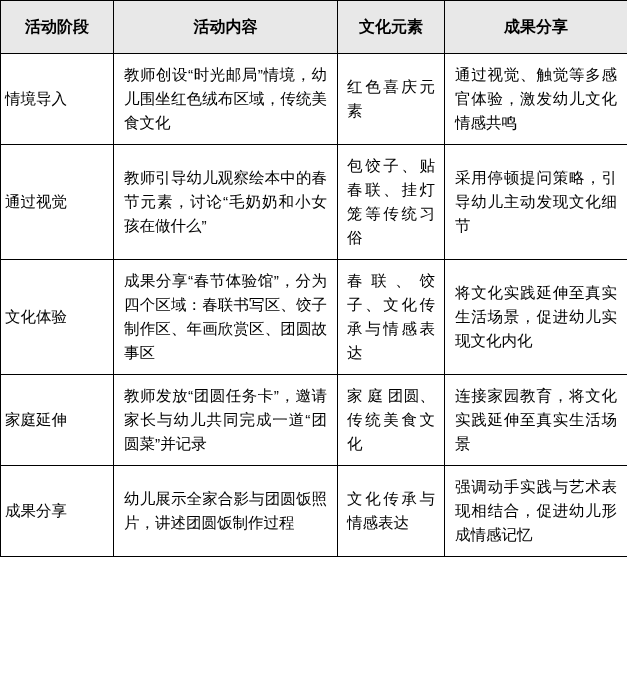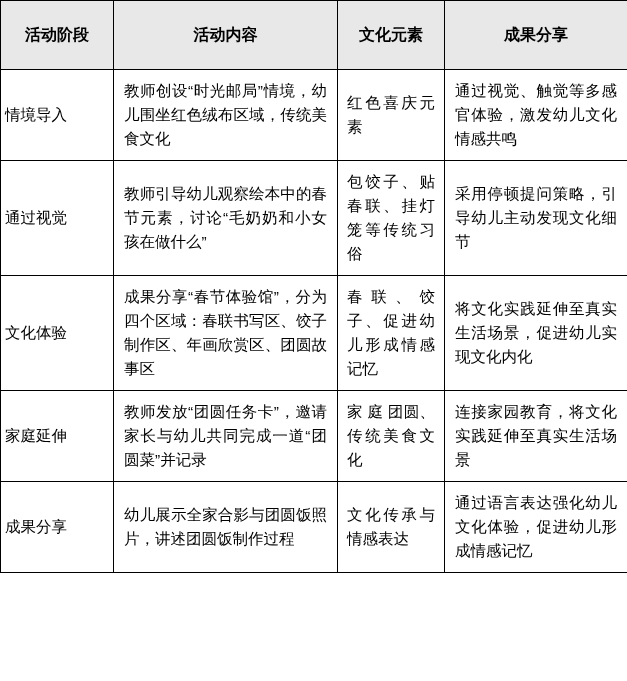--- a/index.html
+++ b/index.html
@@ -30,21 +30,21 @@
     vertical-align: middle;
     font-size: 15.5px;
     line-height: 1.55;
     font-family: "Liberation Sans", sans-serif;
   }
   table.activity-table thead th {
     background: #e8e8e8;
     text-align: center;
     font-weight: bold;
     height: 40px;
-    padding: 14px 4px;
+    padding: 6px 4px;
     font-size: 16px;
   }
   td.col-stage {
     padding: 8px 4px;
     font-size: 15.5px;
   }
   td.col-content,
   td.col-culture,
   td.col-points {
     text-align: justify;
@@ -89,30 +89,30 @@
       </tr>
       <tr>
         <td class="col-stage">通过视觉</td>
         <td class="col-content">教师引导幼儿观察绘本中的春节元素，讨论“毛奶奶和小女孩在做什么”</td>
         <td class="col-culture">包饺子、贴春联、挂灯笼等传统习俗</td>
         <td class="col-points">采用停顿提问策略，引导幼儿主动发现文化细节</td>
       </tr>
       <tr>
         <td class="col-stage">文化体验</td>
         <td class="col-content">成果分享“春节体验馆”，分为四个区域：春联书写区、饺子制作区、年画欣赏区、团圆故事区</td>
-        <td class="col-culture">春联、饺子、促进幼儿形成情感记忆</td>
+        <td class="col-culture">春联、饺子、文化传承与情感表达</td>
         <td class="col-points">将文化实践延伸至真实生活场景，促进幼儿实现文化内化</td>
       </tr>
       <tr>
         <td class="col-stage">家庭延伸</td>
         <td class="col-content">教师发放“团圆任务卡”，邀请家长与幼儿共同完成一道“团圆菜”并记录</td>
         <td class="col-culture">家 庭 团圆、传统美食文化</td>
         <td class="col-points">连接家园教育，将文化实践延伸至真实生活场景</td>
       </tr>
       <tr>
         <td class="col-stage">成果分享</td>
         <td class="col-content">幼儿展示全家合影与团圆饭照片，讲述团圆饭制作过程</td>
         <td class="col-culture">文化传承与情感表达</td>
-        <td class="col-points">通过语言表达强化幼儿文化体验，促进幼儿形成情感记忆</td>
+        <td class="col-points">强调动手实践与艺术表现相结合，促进幼儿形成情感记忆</td>
       </tr>
     </tbody>
   </table>
 </div>
 
 </body></html>

